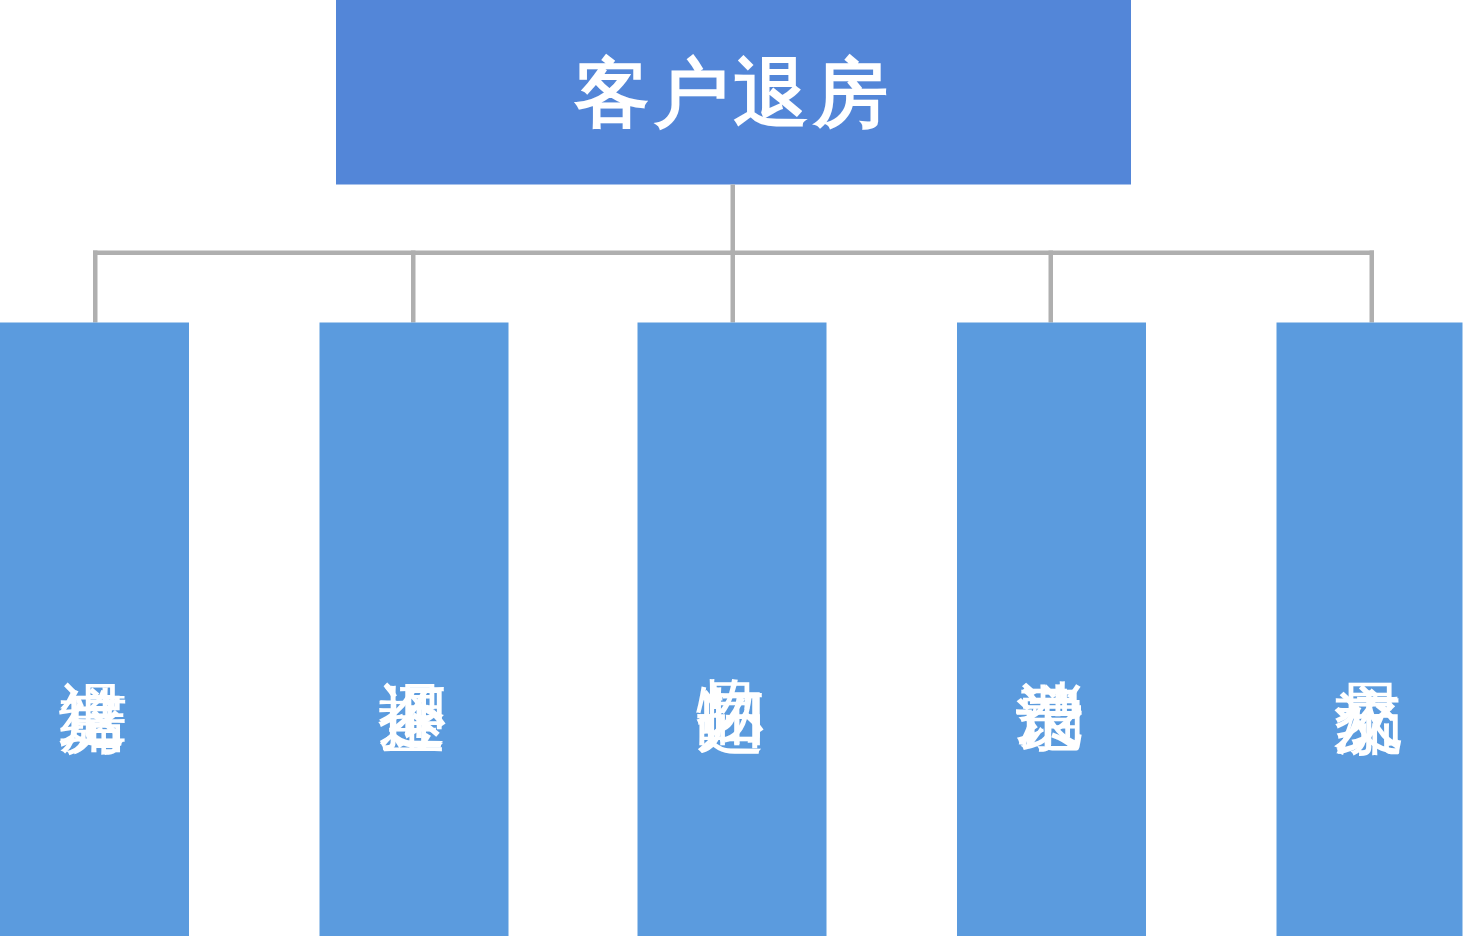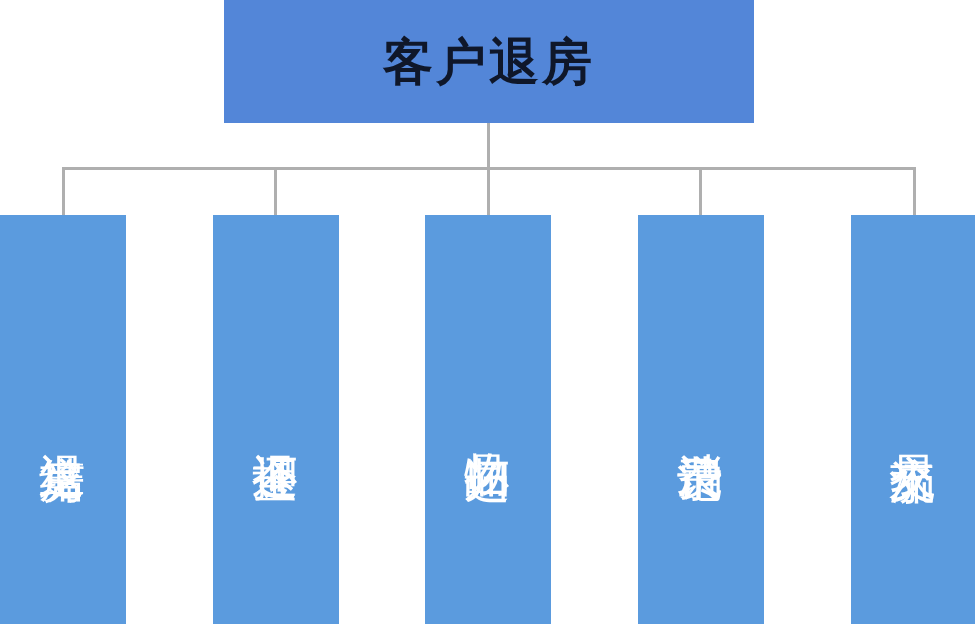--- a/index.html
+++ b/index.html
@@ -28,21 +28,21 @@
     top: 0px;
     width: 530px;
     height: 123px;
     background: #5386d8;
     display: flex;
     align-items: center;
     justify-content: center;
     box-sizing: border-box;
   }
   .root-label {
-    color: #0f172a;
+    color: #ffffff;
     font-size: 50px;
     font-weight: bold;
     letter-spacing: 3px;
     line-height: 1;
     white-space: nowrap;
   }
 
   
   .connector-h {
     position: absolute;

